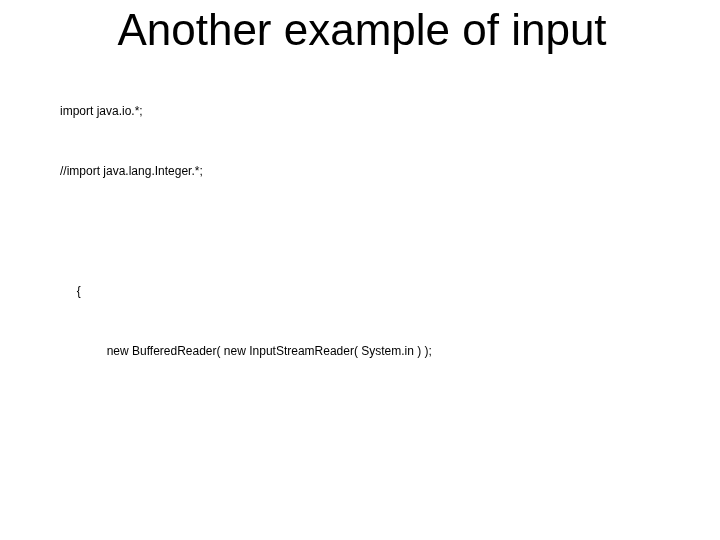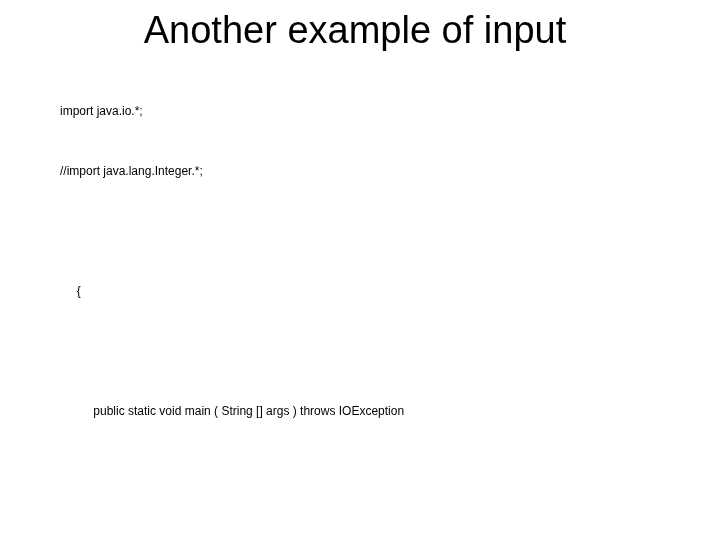--- a/index.html
+++ b/index.html
@@ -12,25 +12,25 @@
     width: 720px;
     height: 540px;
     background: #ffffff;
     overflow: hidden;
     font-family: "Liberation Sans", sans-serif;
     color: #000000;
   }
   .title {
     position: absolute;
     top: 8px;
-    left: 0;
+    left: 7px;
     width: 710px;
     margin: 0;
     text-align: center;
-    font-size: 38px;
+    font-size: 44px;
     line-height: 44px;
     font-weight: 400;
     color: #000000;
     letter-spacing: 0;
   }
   .code {
     position: absolute;
     left: 60px;
     top: 60px;
     width: 650px;
@@ -48,22 +48,22 @@
 <body>
 
 <div class="slide">
   <h1 class="title">Another example of input</h1>
 
   <div class="code">
     <div class="ln"><span>import java.io.*;</span></div>
     <div class="ln"><span>//import java.lang.Integer.*;</span></div>
     <div class="ln"><span></span></div>
     <div class="ln"><span>     {</span></div>
+    <div class="ln"><span>              new BufferedReader( new InputStreamReader( System.in ) );</span></div>
     <div class="ln"><span></span></div>
-    <div class="ln"><span>          public static void main ( String [] args ) throws IOException</span></div>
     
     
     
     
     
     
     
     
     
     

